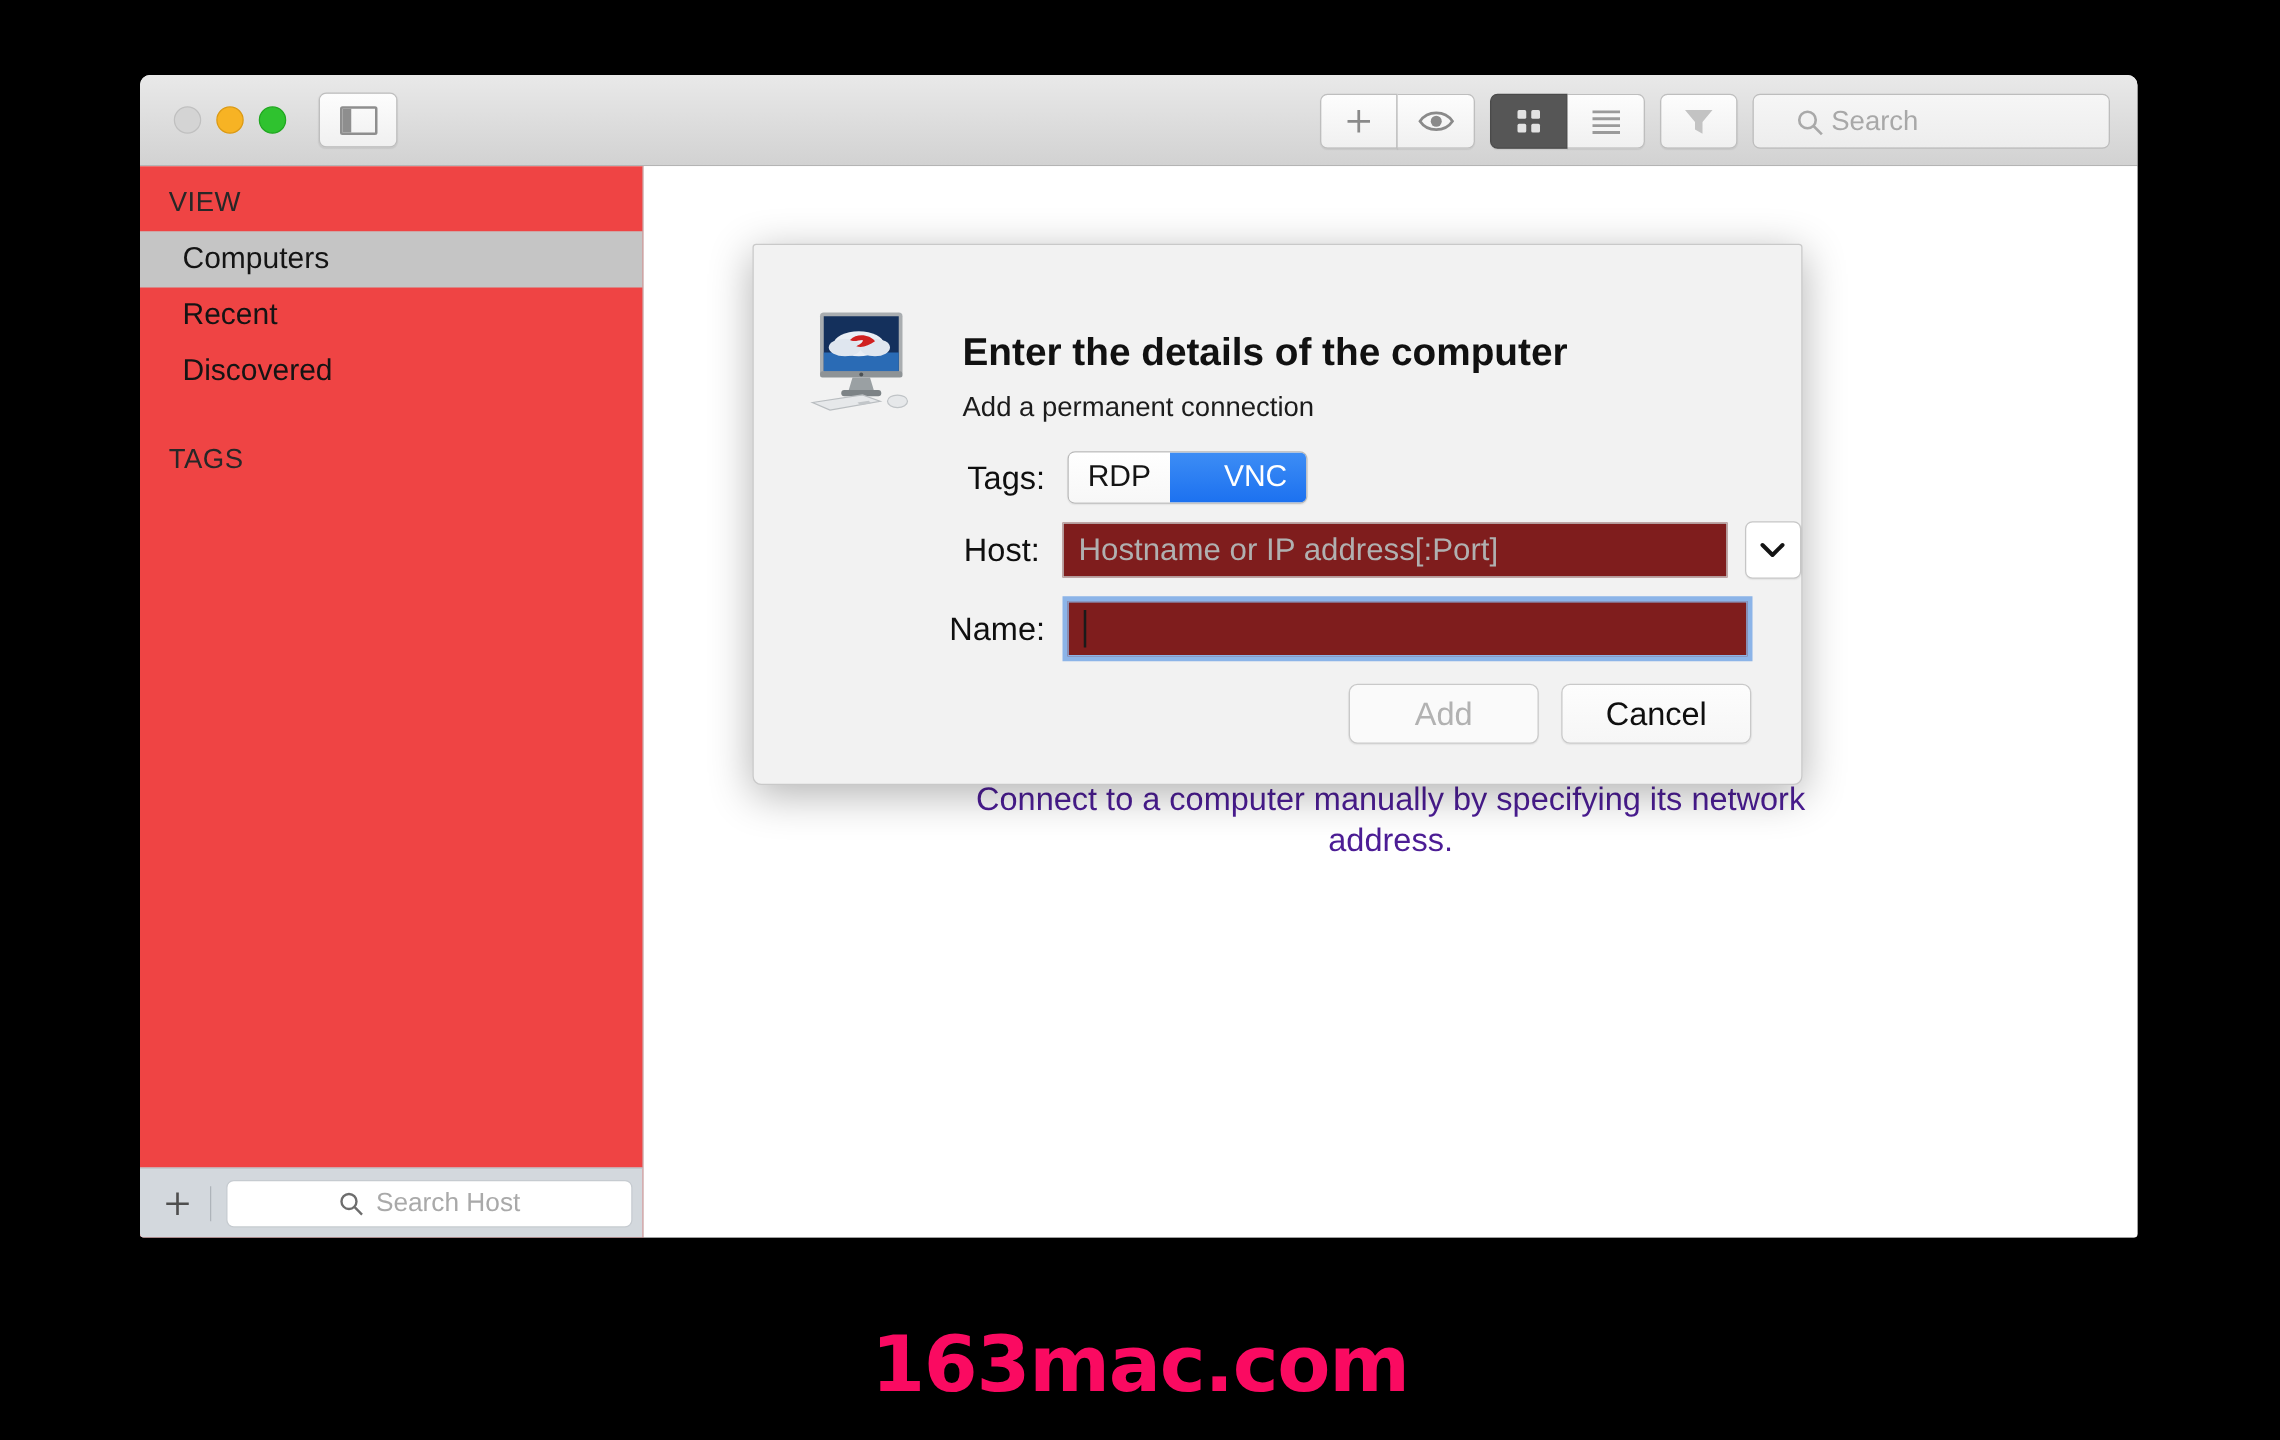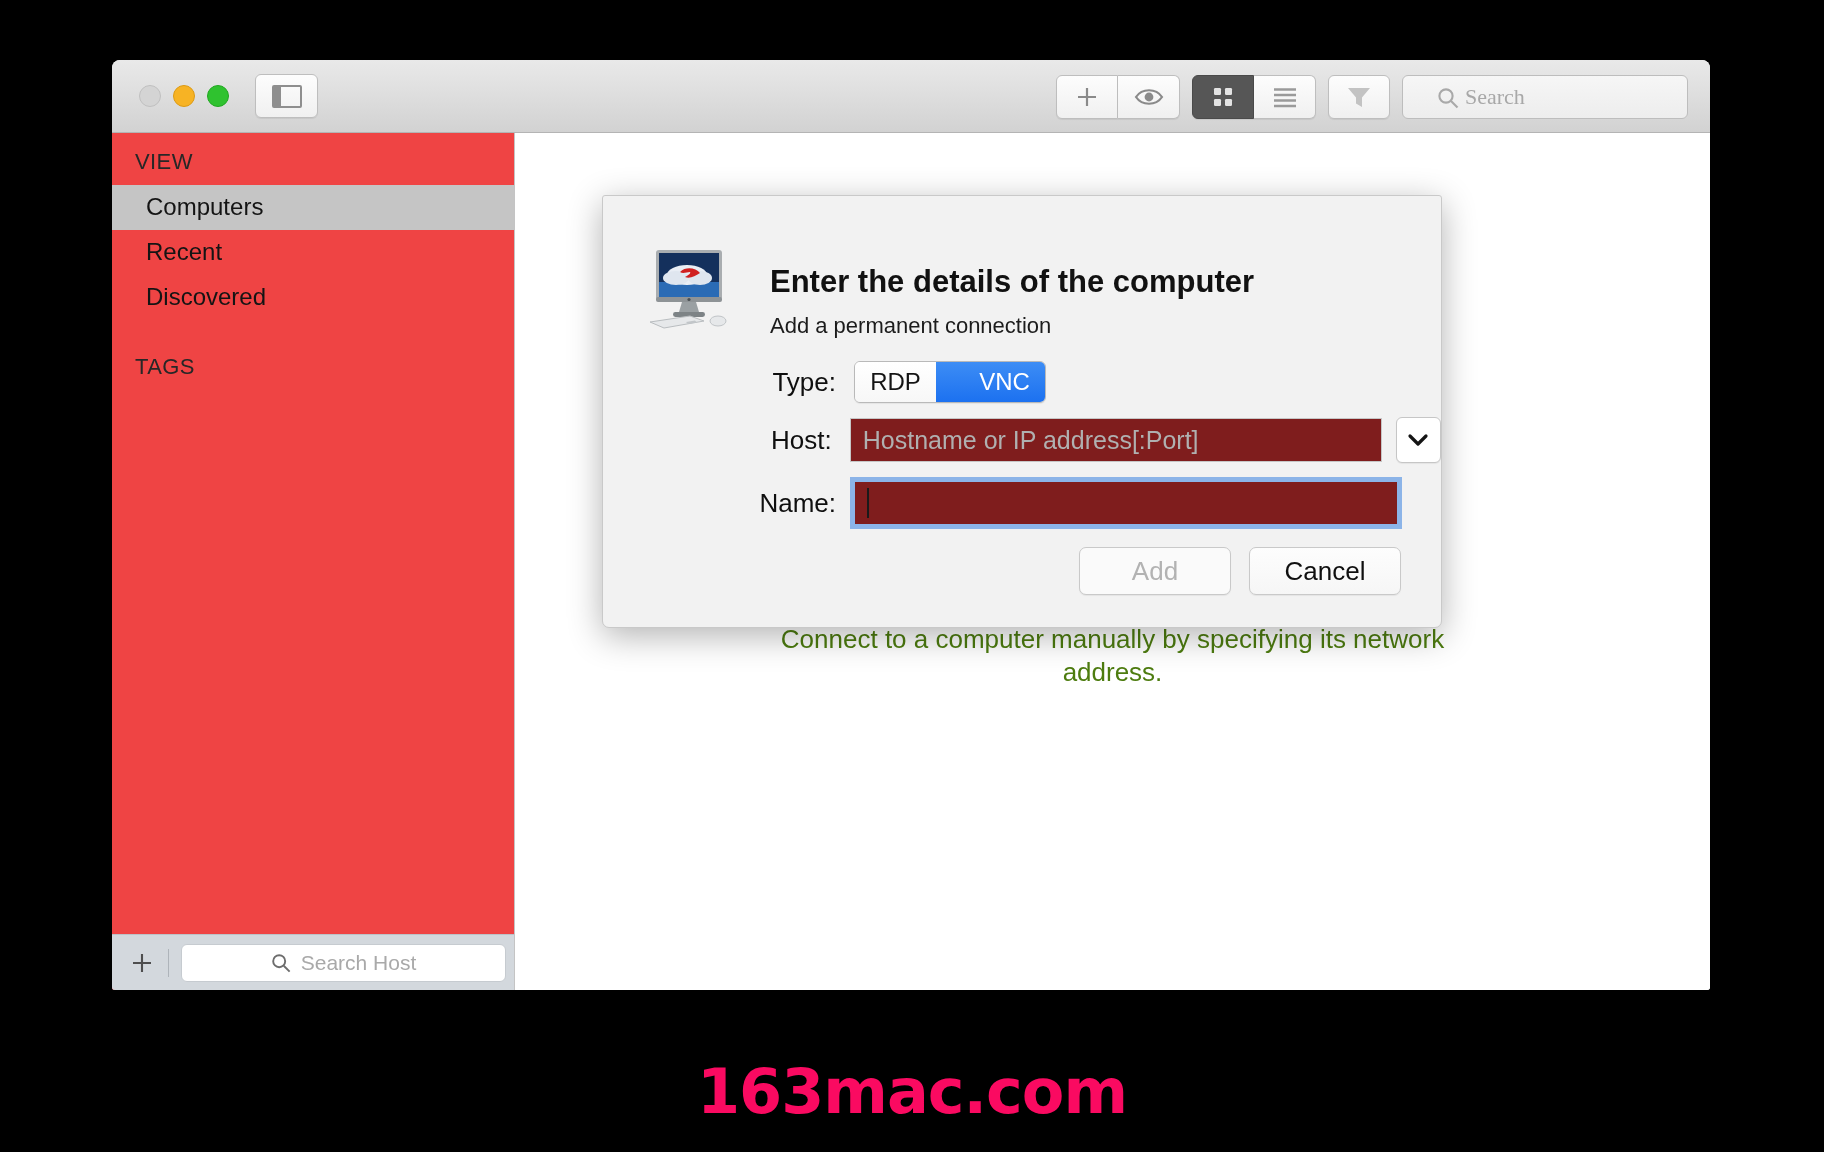--- a/index.html
+++ b/index.html
@@ -27,21 +27,21 @@
     overflow: hidden;
     box-shadow: 0 2px 14px rgba(0,0,0,.45);
   }
 
   
   .titlebar {
     position: relative;
     height: 73px;
     background: linear-gradient(#e9e9e9, #d2d2d2);
     border-bottom: 1px solid #b4b4b4;
-    display: flex; align-items: center; font-family: Liberation Serif, serif;
+    display: flex; align-items: center;
   }
   .traffic { display: flex; gap: 12px; margin-left: 27px; }
   .tl { width: 22px; height: 22px; border-radius: 50%; }
   .tl.close  { background: #d4d4d4; border: 1px solid #c0c0c0; }
   .tl.min    { background: #f7b324; border: 1px solid #dc9a14; }
   .tl.max    { background: #2fc22f; border: 1px solid #21a821; }
 
   .tb-btn {
     background: linear-gradient(#fdfdfd, #f0f0f0);
     border: 1px solid #bebebe;
@@ -119,21 +119,21 @@
   .content { flex: 1; background: #fff; position: relative; }
 
   .empty-title {
     position: absolute; left: 0; right: 0; top: 395px;
     text-align: center;
     font-size: 52px; color: #0d0d0d; font-weight: 400;
   }
   .empty-desc {
     position: absolute; left: 50%; transform: translateX(-50%);
     top: 490px; width: 760px; text-align: center;
-    font-size: 26px; color: #4d7c0f; line-height: 1.25;
+    font-size: 26px; color: #4c1d95; line-height: 1.25;
   }
 
   
   .sheet {
     position: absolute; left: 490px; top: 135px;
     width: 840px; height: 433px;
     background: #f2f2f2;
     border: 1px solid #c9c9c9;
     border-radius: 3px 3px 7px 7px;
     box-shadow: 0 8px 34px rgba(0,0,0,.30);
@@ -333,21 +333,21 @@
         </div>
         <div class="head-text">
           <div class="sheet-title">Enter the details of the computer</div>
           <div class="sheet-sub">Add a permanent connection</div>
         </div>
       </div>
 
       <div class="form">
 
         <div class="row">
-          <div class="lbl">Type:</div>
+          <div class="lbl">Tags:</div>
           <div class="segctl">
             <div class="seg">RDP</div>
             <div class="seg on">VNC</div>
           </div>
         </div>
 
         <div class="row">
           <div class="lbl">Host:</div>
           <div class="txt">
             <span>Hostname or IP address[:Port]</span>

